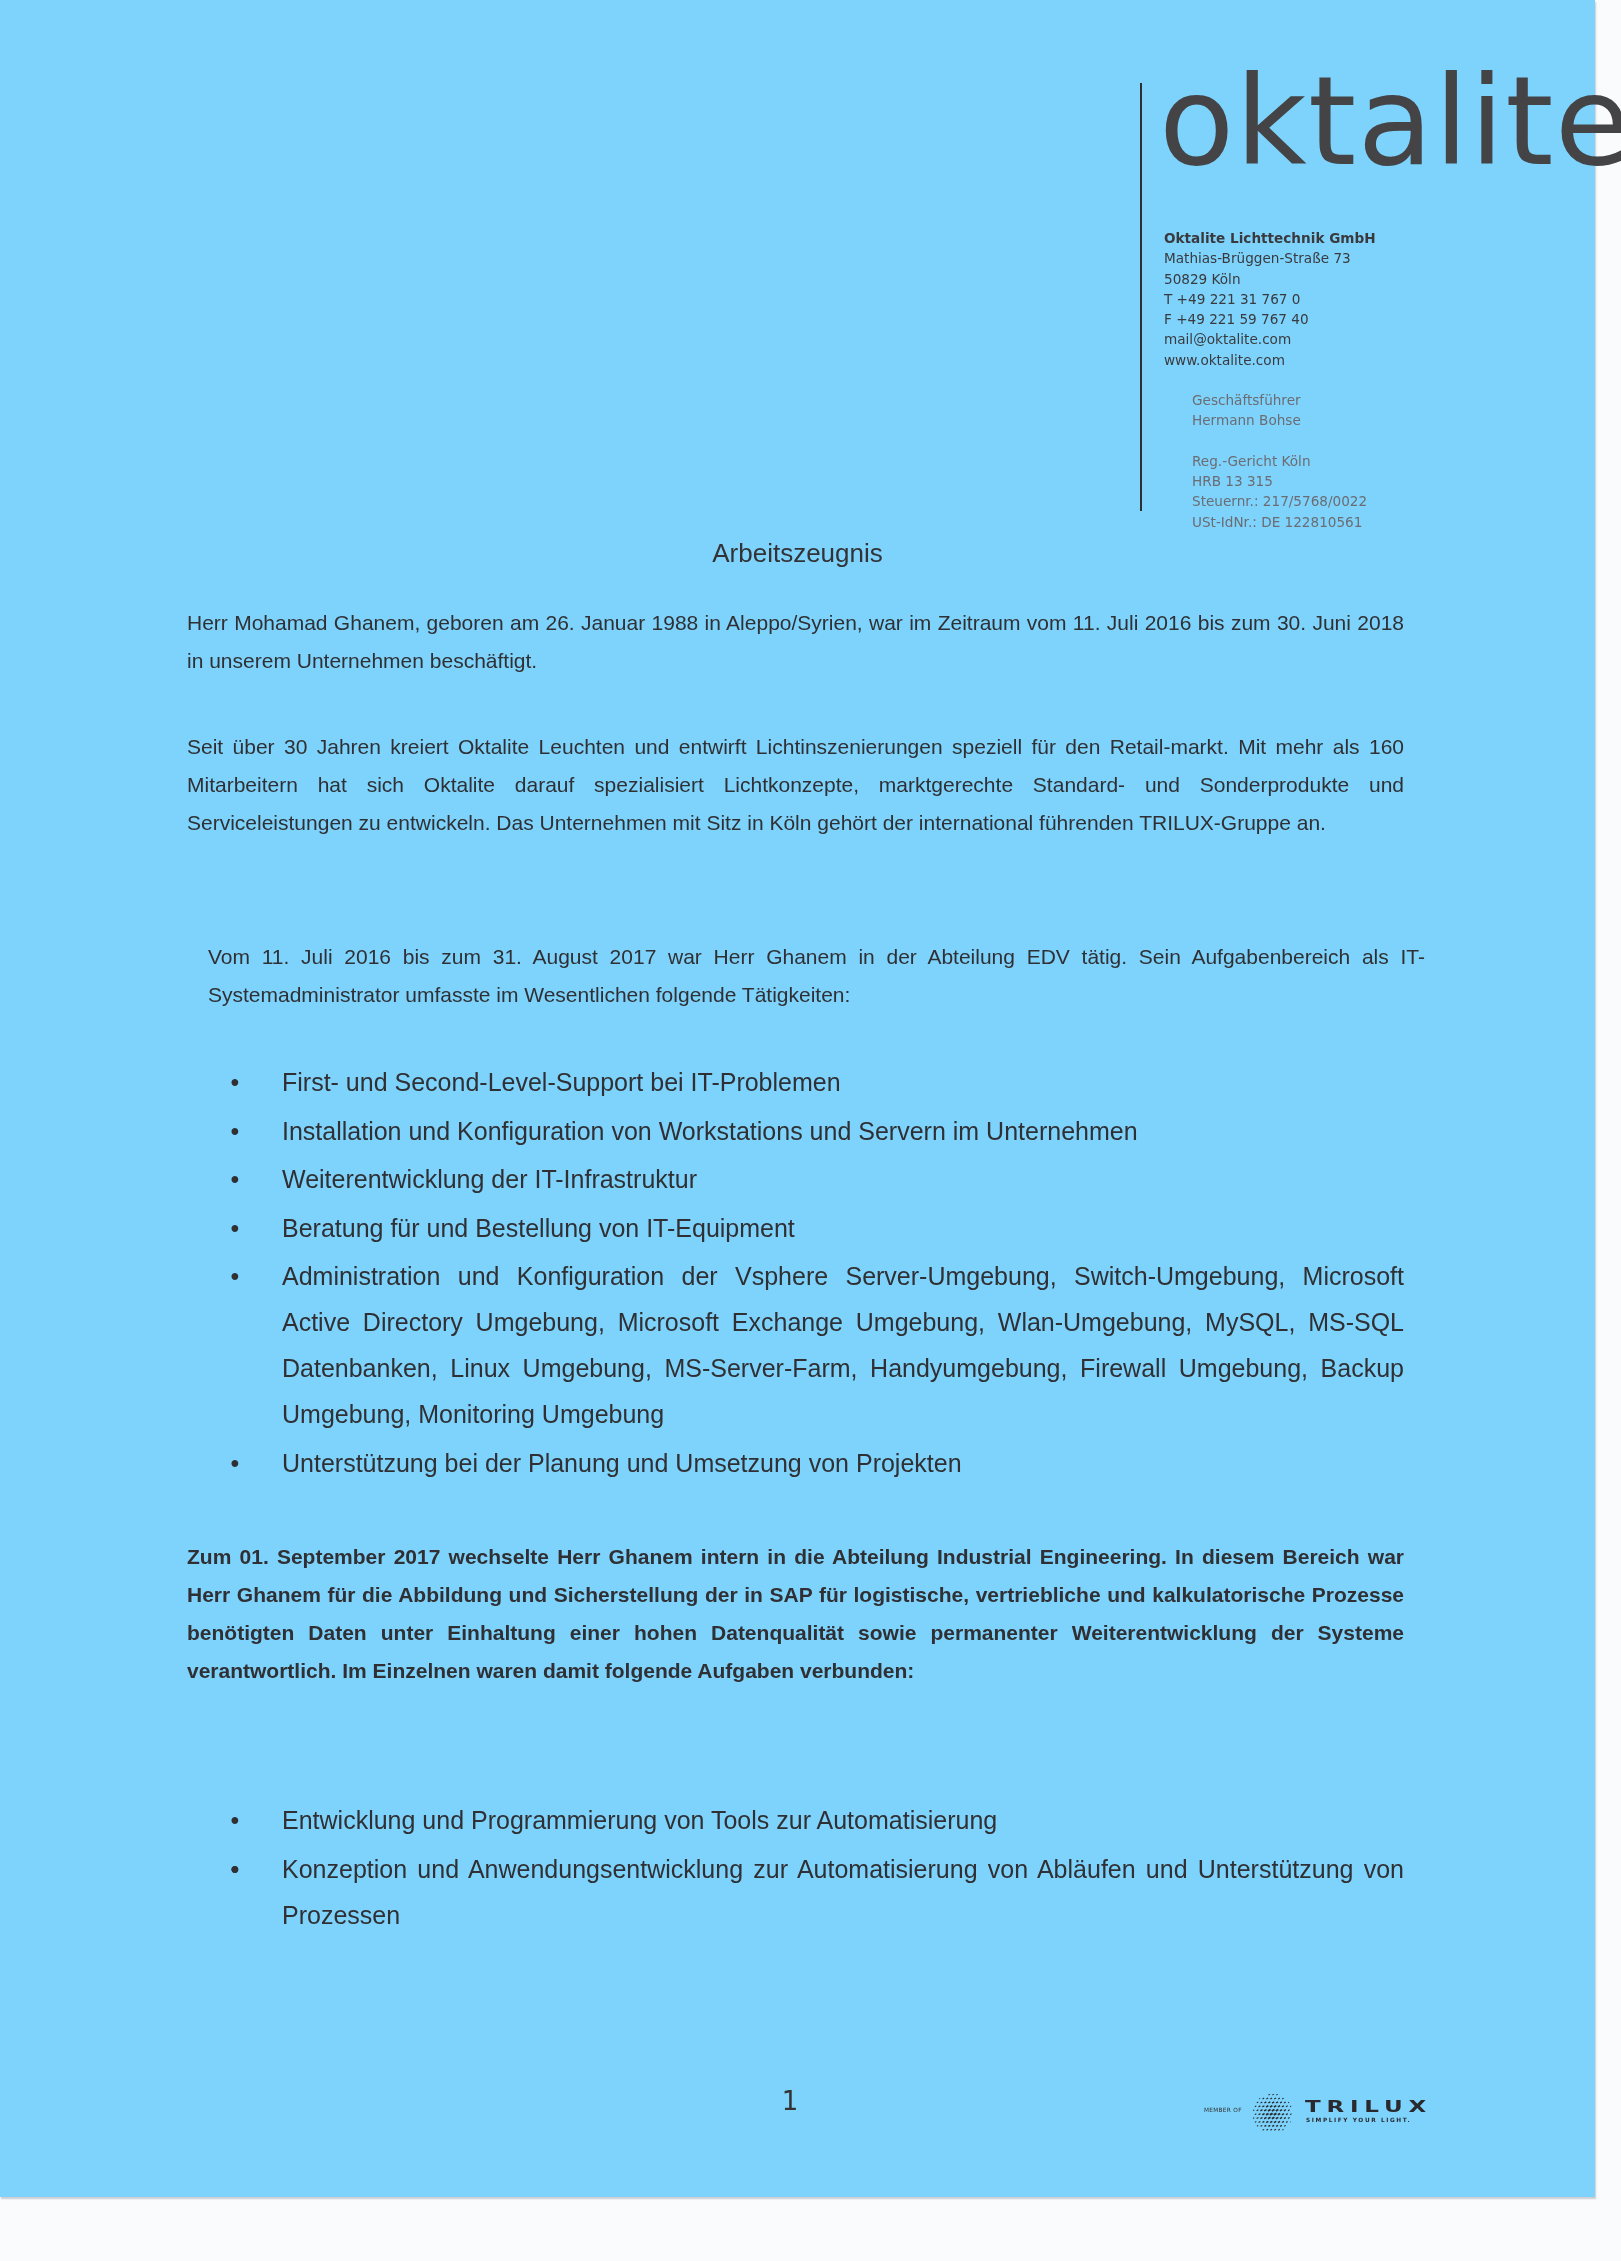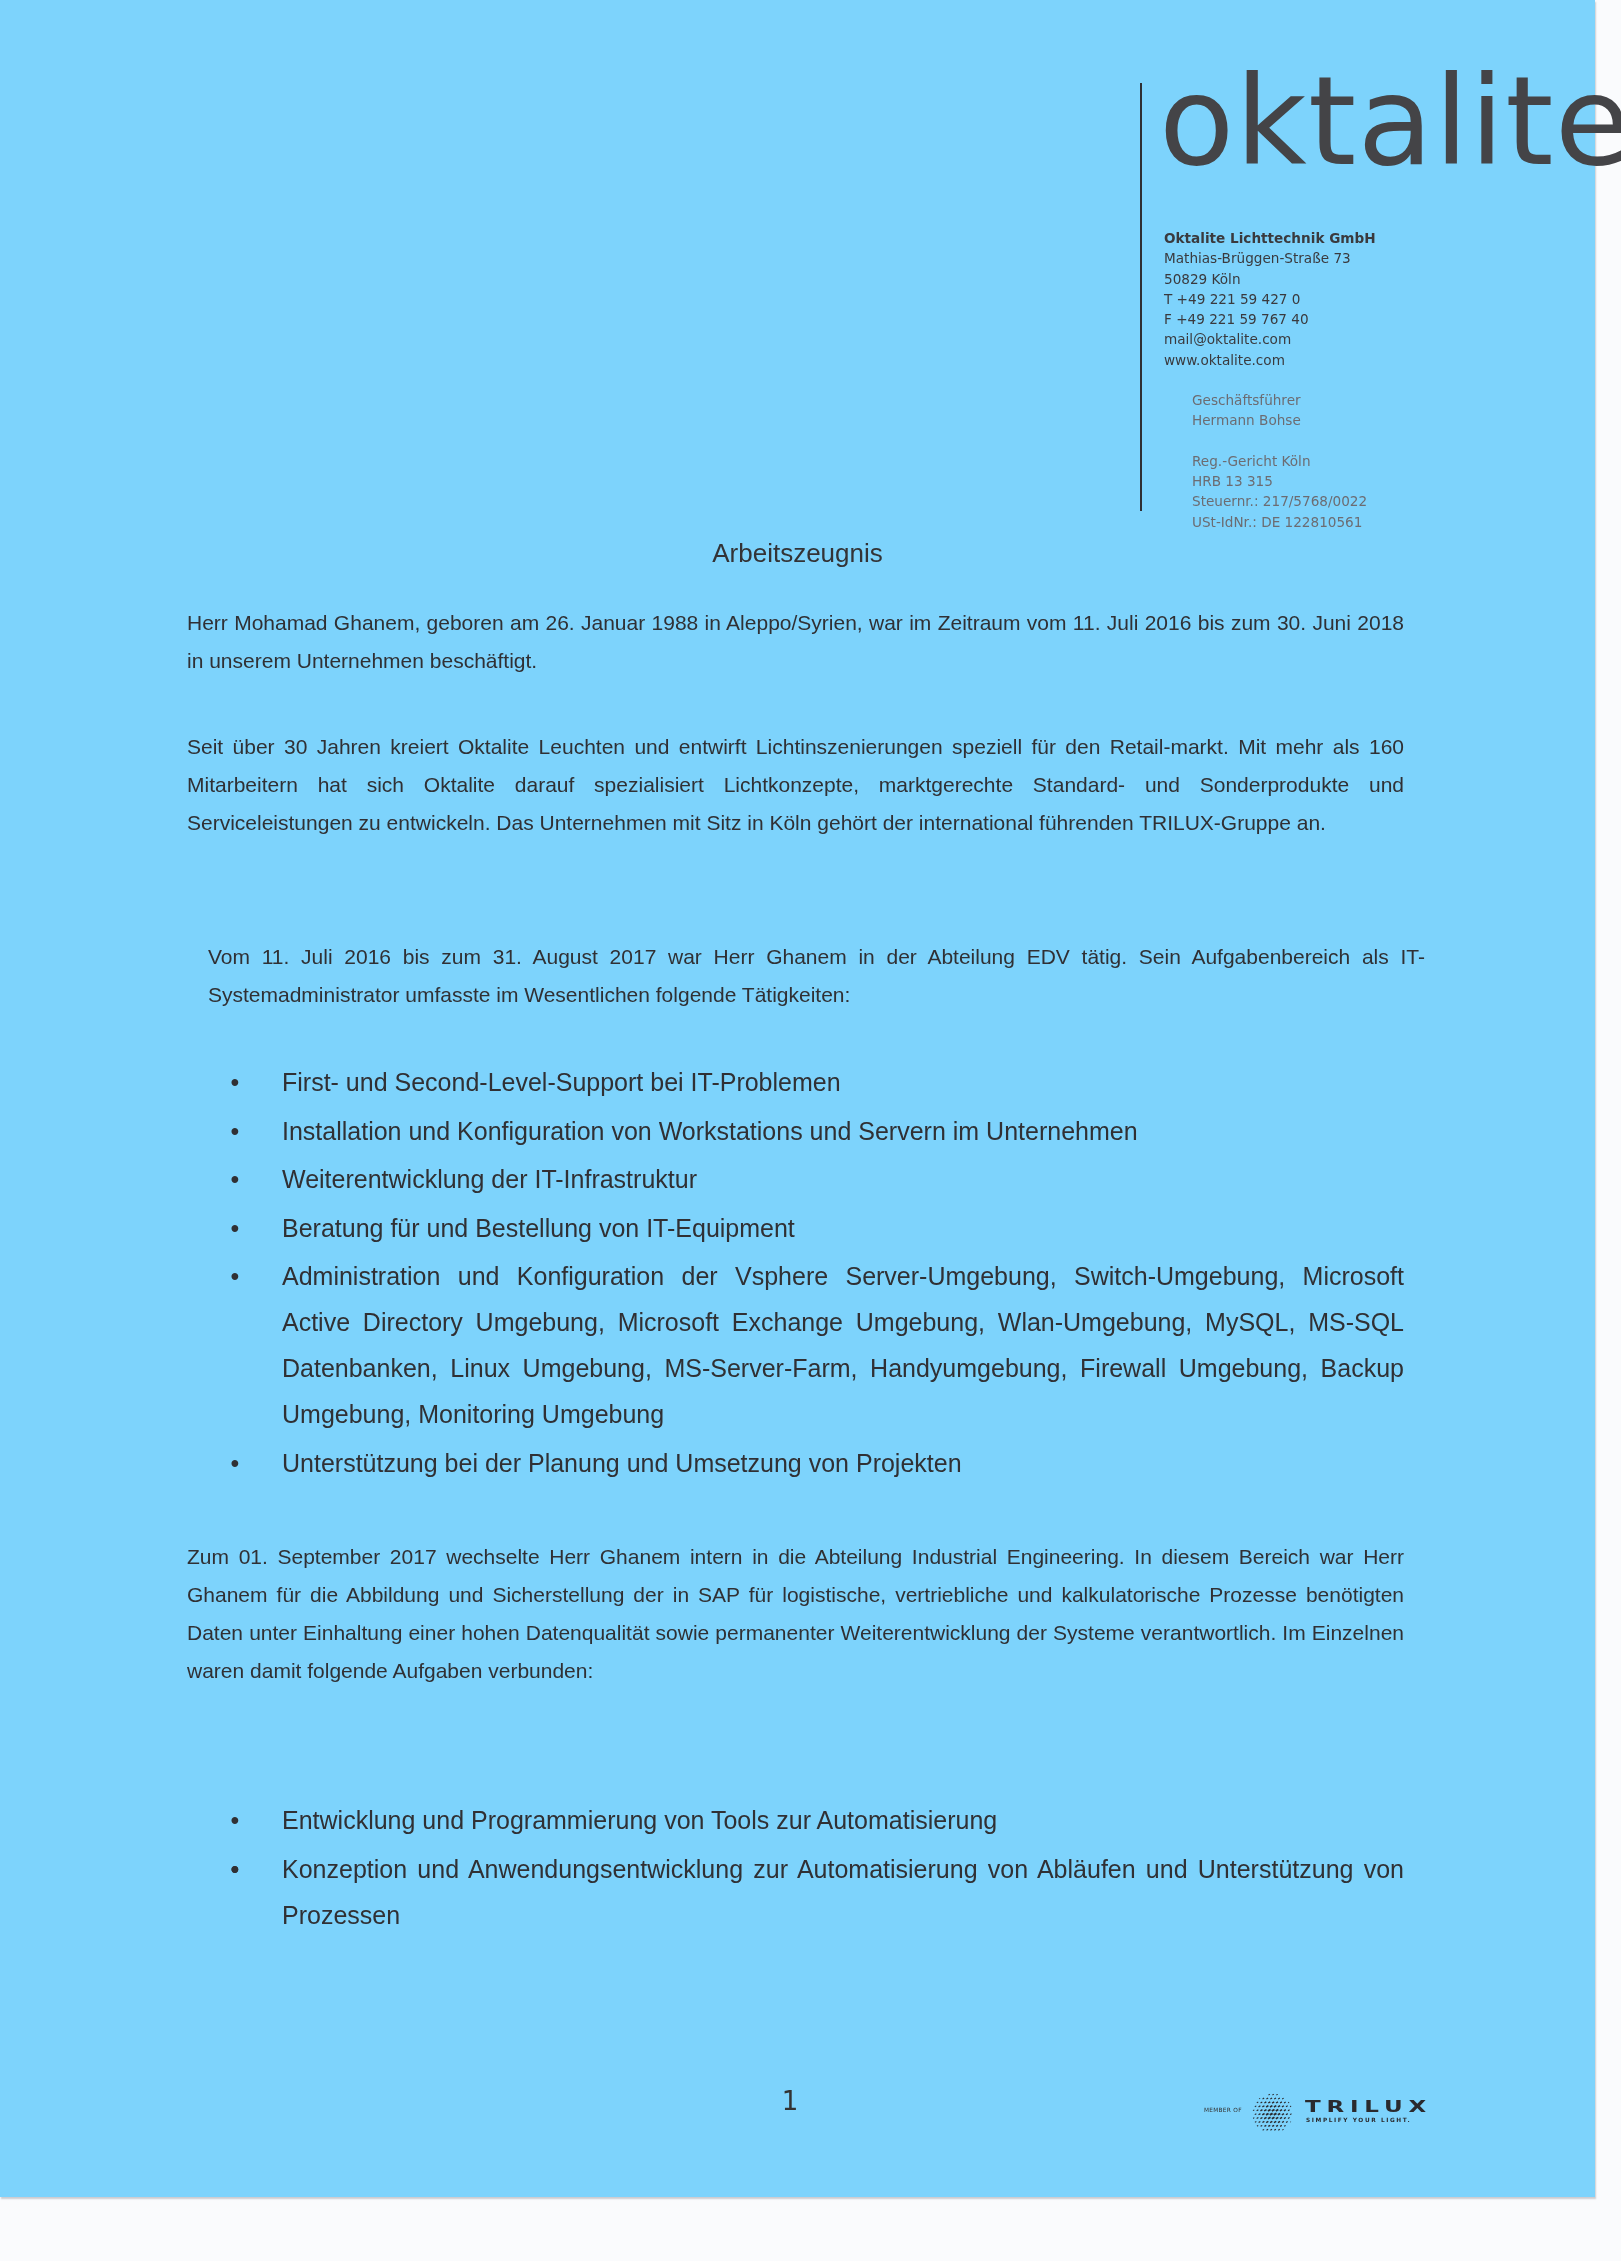--- a/index.html
+++ b/index.html
@@ -159,21 +159,21 @@
 <div class="page">
 
   <div class="divider"></div>
 
   <div class="logo">oktalite</div>
 
   <div class="company">
     <div class="name">Oktalite Lichttechnik GmbH</div>
     <div>Mathias-Brüggen-Straße 73</div>
     <div>50829 Köln</div>
-    <div>T +49 221 59 427 0</div>
+    <div>T +49 221 31 767 0</div>
     <div>F +49 221 59 767 40</div>
     <div>mail@oktalite.com</div>
     <div>www.oktalite.com</div>
     <div class="gap"></div>
     <div class="light">Geschäftsführer</div>
     <div class="light">Hermann Bohse</div>
     <div class="gap"></div>
     <div class="light">Reg.-Gericht Köln</div>
     <div class="light">HRB 13 315</div>
     <div class="light">Steuernr.: 217/5768/0022</div>
@@ -196,21 +196,21 @@
 
   <ul class="bullets" style="top: 1059px;">
     <li><span class="dot">•</span><span>First- und Second-Level-Support bei IT-Problemen</span></li>
     <li style="margin-top:2.6px;"><span class="dot">•</span><span>Installation und Konfiguration von Workstations und Servern im Unternehmen</span></li>
     <li style="margin-top:2.6px;"><span class="dot">•</span><span>Weiterentwicklung der IT-Infrastruktur</span></li>
     <li style="margin-top:2.6px;"><span class="dot">•</span><span>Beratung für und Bestellung von IT-Equipment</span></li>
     <li style="margin-top:2.6px;"><span class="dot">•</span><span>Administration und Konfiguration der Vsphere Server-Umgebung, Switch-Umgebung, Microsoft Active Directory Umgebung, Microsoft Exchange Umgebung, Wlan-Umgebung, MySQL, MS-SQL Datenbanken, Linux Umgebung, MS-Server-Farm, Handyumgebung, Firewall Umgebung, Backup Umgebung, Monitoring Umgebung</span></li>
     <li style="margin-top:2.6px;"><span class="dot">•</span><span>Unterstützung bei der Planung und Umsetzung von Projekten</span></li>
   </ul>
 
-  <div class="body" style="top: 1538px;">
+  <div class="body" style="top: 1538px; font-weight: bold;">
     <p>Zum 01. September 2017 wechselte Herr Ghanem intern in die Abteilung Industrial Engineering. In diesem Bereich war Herr Ghanem für die Abbildung und Sicherstellung der in SAP für logistische, vertriebliche und kalkulatorische Prozesse benötigten Daten unter Einhaltung einer hohen Datenqualität sowie permanenter Weiterentwicklung der Systeme verantwortlich. Im Einzelnen waren damit folgende Aufgaben verbunden:</p>
   </div>
 
   <ul class="bullets" style="top: 1797px;">
     <li><span class="dot">•</span><span>Entwicklung und Programmierung von Tools zur Automatisierung</span></li>
     <li style="margin-top:2.6px;"><span class="dot">•</span></li>
     <li style="margin-top:2.6px;"><span class="dot">•</span><span>Konzeption und Anwendungsentwicklung zur Automatisierung von Abläufen und Unterstützung von Prozessen</span></li>
   </ul>
 
   <div class="pagenum">1</div>

